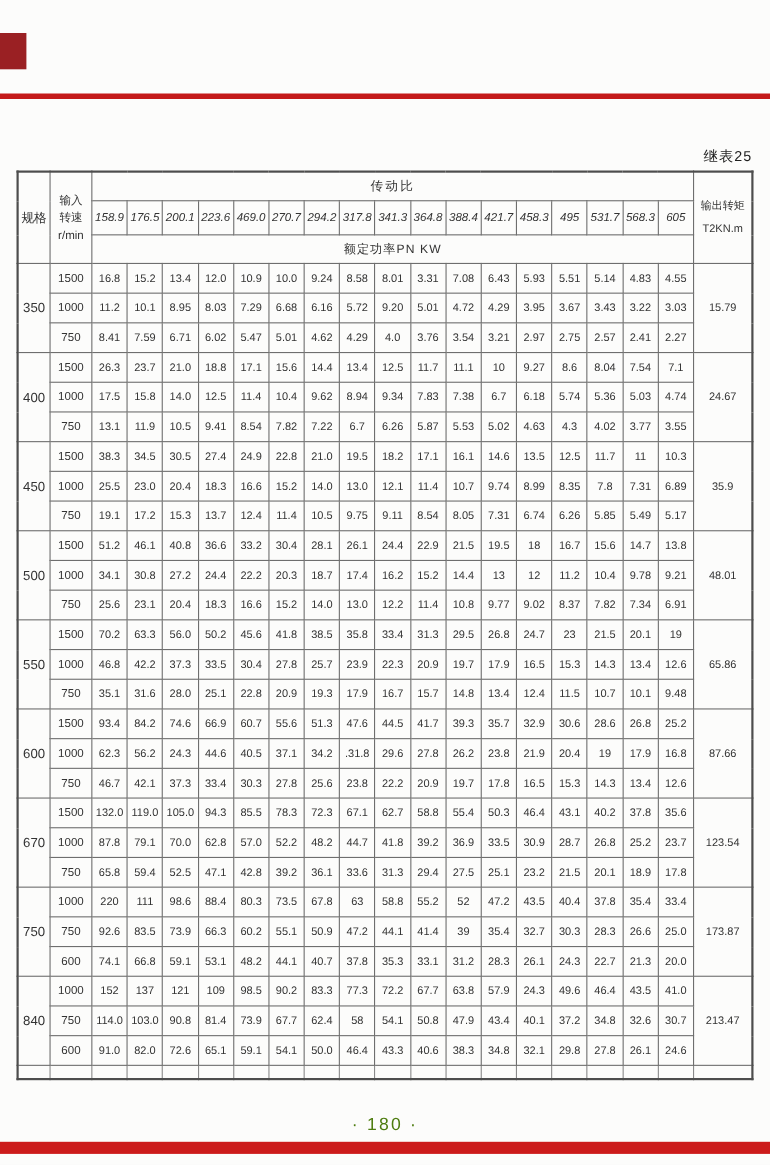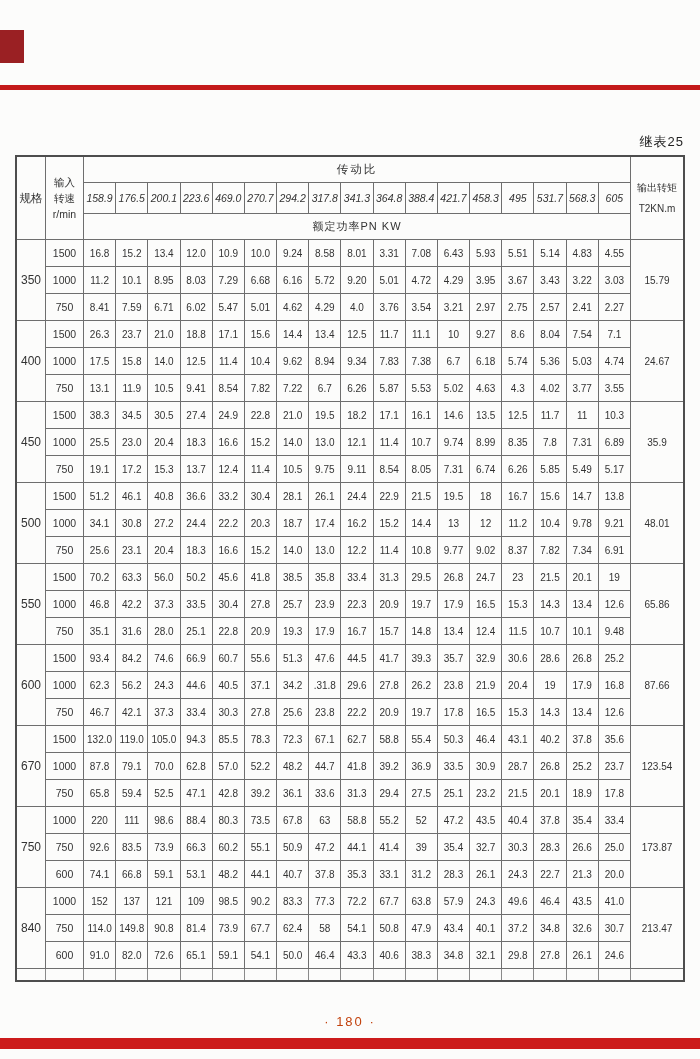--- a/index.html
+++ b/index.html
@@ -43,21 +43,21 @@
   th.ratio-span{height:25px;font-size:11.5px;letter-spacing:2px;margin-top:36px;}
   tr.ratio-row th{height:30px;font-size:10.5px;font-style:italic;}
   th.power-h{height:25px;font-size:11px;letter-spacing:1px;}
   tbody td{height:26px;font-size:10px;}
   td.spec-cell{font-size:12px;color:#2c2c2c;}
   td.speed-cell{font-size:10.5px;margin-top:36px;}
   td.torque-cell{font-size:10px;}
   tr.ghost td{height:11px;border-color:#8a8a8a;}
   .page-number{
     position:absolute;top:1014px;left:0;width:700px;
-    text-align:center;font-size:13px;color:#c2410c;letter-spacing:2px;
+    text-align:center;font-size:16px;color:#4d7c0f;letter-spacing:2px;
   }
   .bottom-rule{
     position:absolute;left:0;top:1038px;width:700px;height:11px;
   }
 </style>
 </head>
 <body>
 
 <div class="page">
 
@@ -619,21 +619,21 @@
           <td class="val-cell">24.3</td>
           <td class="val-cell">49.6</td>
           <td class="val-cell">46.4</td>
           <td class="val-cell">43.5</td>
           <td class="val-cell">41.0</td>
           <td class="torque-cell" rowspan="3">213.47</td>
         </tr>
         <tr>
           <td class="speed-cell">750</td>
           <td class="val-cell">114.0</td>
-          <td class="val-cell">149.8</td>
+          <td class="val-cell">103.0</td>
           <td class="val-cell">90.8</td>
           <td class="val-cell">81.4</td>
           <td class="val-cell">73.9</td>
           <td class="val-cell">67.7</td>
           <td class="val-cell">62.4</td>
           <td class="val-cell">58</td>
           <td class="val-cell">54.1</td>
           <td class="val-cell">50.8</td>
           <td class="val-cell">47.9</td>
           <td class="val-cell">43.4</td>

